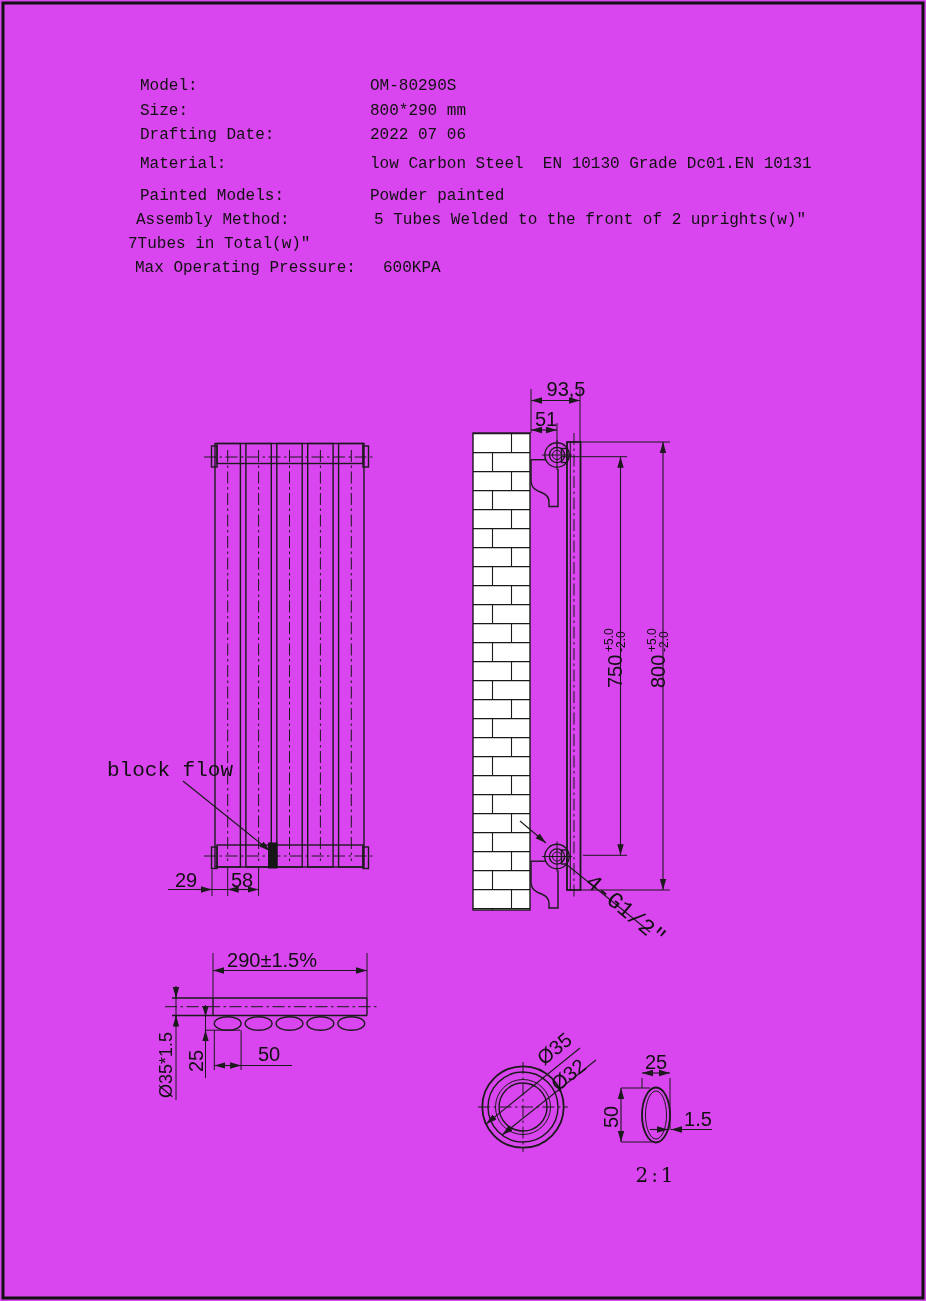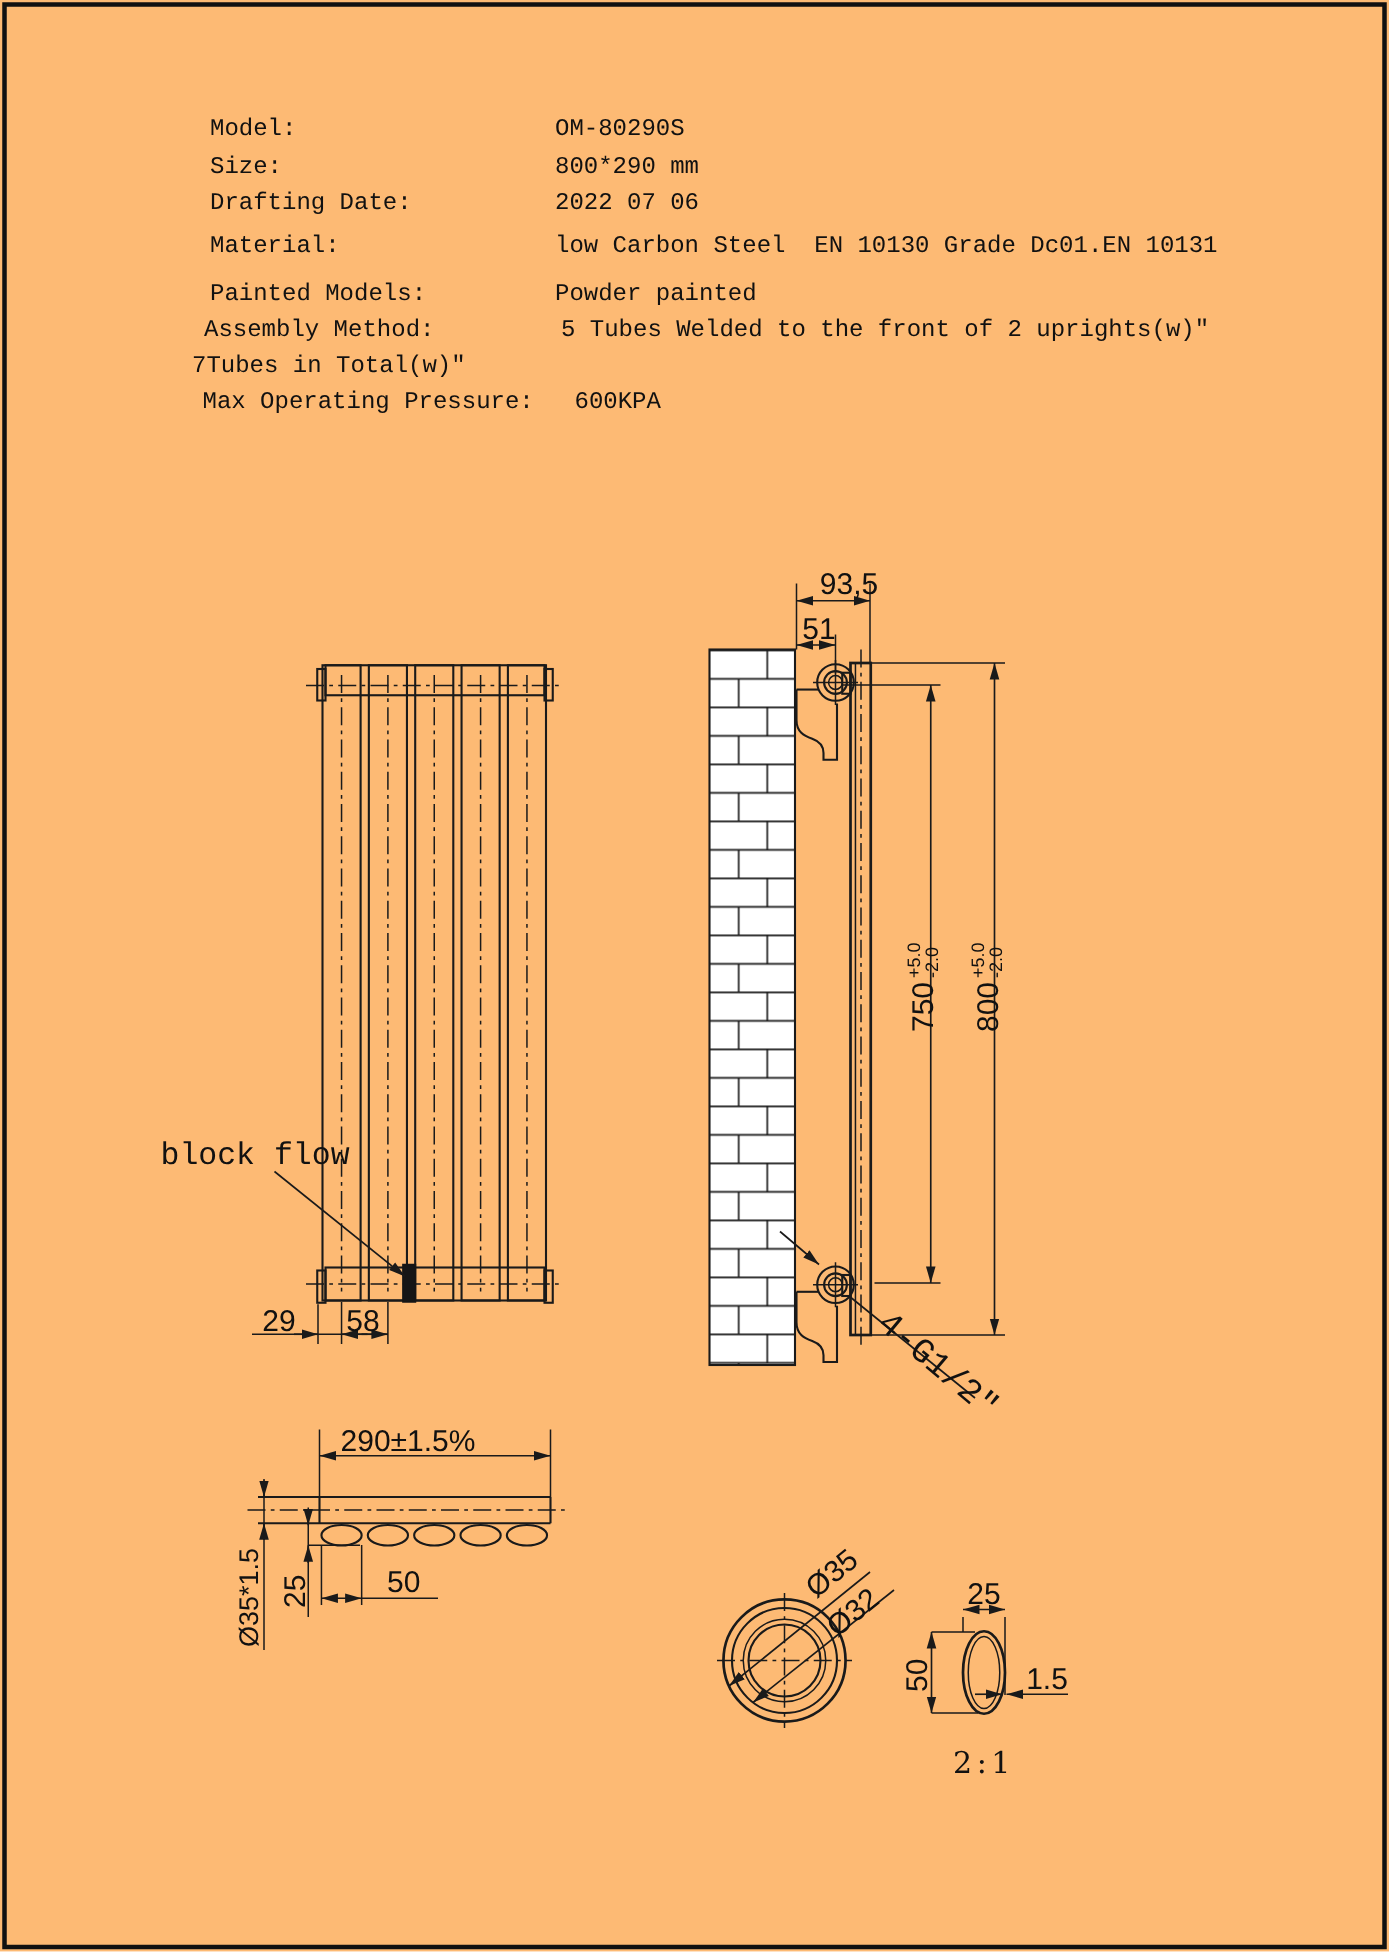--- a/index.html
+++ b/index.html
@@ -1,16 +1,16 @@
 <!DOCTYPE html>
 <html><head>
 <meta charset="utf-8">
 <style>
   html,body{margin:0;padding:0;background:#ffffff;}
-  #page{position:relative;width:926px;height:1301px;background:#fdba74;overflow:hidden;}
+  #page{position:relative;width:926px;height:1301px;background:#d946ef;overflow:hidden;}
   svg{position:absolute;left:0;top:0;}
   .ln{stroke:#1a1a1a;stroke-width:1.4;fill:none;}
   .thk{stroke:#1a1a1a;stroke-width:1.8;fill:none;}
   .thin{stroke:#1a1a1a;stroke-width:1;fill:none;}
   .dim{stroke:#1a1a1a;stroke-width:1.1;fill:none;}
   .cl{stroke:#1a1a1a;stroke-width:1;fill:none;stroke-dasharray:12 3.5 2.5 3.5;}
   text{fill:#111;white-space:pre;}
   .t-mono16{font:16px "Liberation Mono","DejaVu Sans Mono",monospace;}
   .t-mono21{font:21px "Liberation Mono","DejaVu Sans Mono",monospace;}
   .t-mono24{font:23px "Liberation Mono","DejaVu Sans Mono",monospace;}

